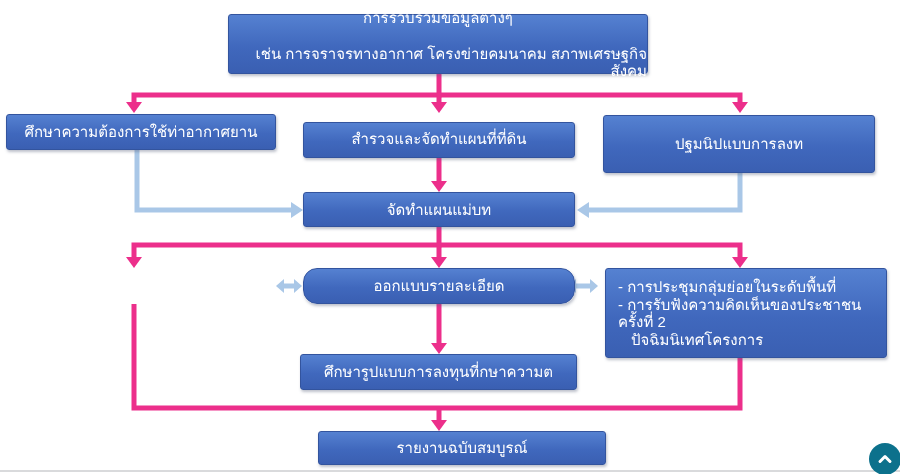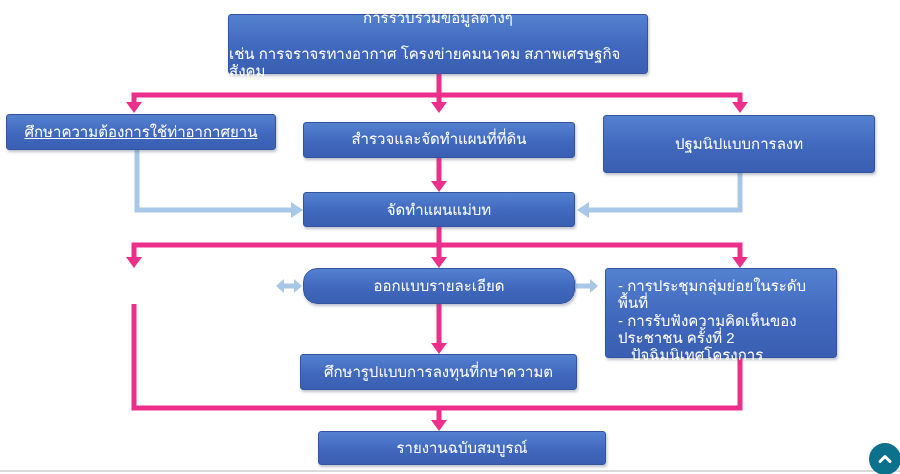--- a/index.html
+++ b/index.html
@@ -17,30 +17,30 @@
   .connectors{position:absolute;left:0;top:0;width:900px;height:474px;pointer-events:none;}
   .node{
     position:absolute;
     background:linear-gradient(180deg,var(--box-top) 0%,#4068bd 55%,var(--box-bottom) 100%);
     border:1px solid var(--box-border);
     border-radius:3px;
     box-shadow:1px 2px 3px rgba(90,100,125,0.4);
     color:#ffffff;
     font-size:15px;
     display:flex;flex-direction:column;justify-content:center;align-items:center;
-    gap:19px;line-height:1.15;text-align:left;
+    gap:19px;line-height:1.15;text-align:right;
   }
   .n-top{left:228px;top:14px;width:420px;height:60px;}
-  .n-r2-left{left:6px;top:114px;width:270px;height:36px;text-decoration:underline;}
+  .n-r2-left{left:6px;top:114px;width:270px;height:36px;}
   .n-r2-mid{left:303px;top:122px;width:272px;height:36px;font-family:Liberation Serif, serif;}
   .n-r2-right{left:603px;top:115px;width:272px;height:58px;}
   .n-r3-mid{left:303px;top:192px;width:272px;height:35px;}
   .n-r4-left{left:5px;top:268px;width:270px;height:36px;}
   .n-r4-mid{left:303px;top:268px;width:272px;height:36px;border-radius:14px;}
-  .n-r4-right{left:605px;top:268px;width:232px;height:90px;align-items:flex-start;text-align:left;padding:8px 10px 8px 12px;gap:0;justify-content:space-evenly;}
+  .n-r4-right{left:605px;top:268px;width:282px;height:90px;align-items:flex-start;text-align:left;padding:8px 10px 8px 12px;gap:0;justify-content:space-evenly;}
   .n-r4-right .line{display:block;}
   .n-r4-right .cont{padding-left:13px;}
   .n-r5-mid{left:300px;top:354px;width:277px;height:36px;}
   .n-bottom{left:318px;top:431px;width:288px;height:34px;}
   .divider{position:absolute;left:0;top:470px;width:900px;height:2px;background:var(--divider);}
   .scroll-btn{
     position:absolute;left:869px;top:443px;width:32px;height:32px;border-radius:50%;
     background:var(--scroll-bg);border:none;cursor:pointer;
     display:flex;align-items:center;justify-content:center;
   }

